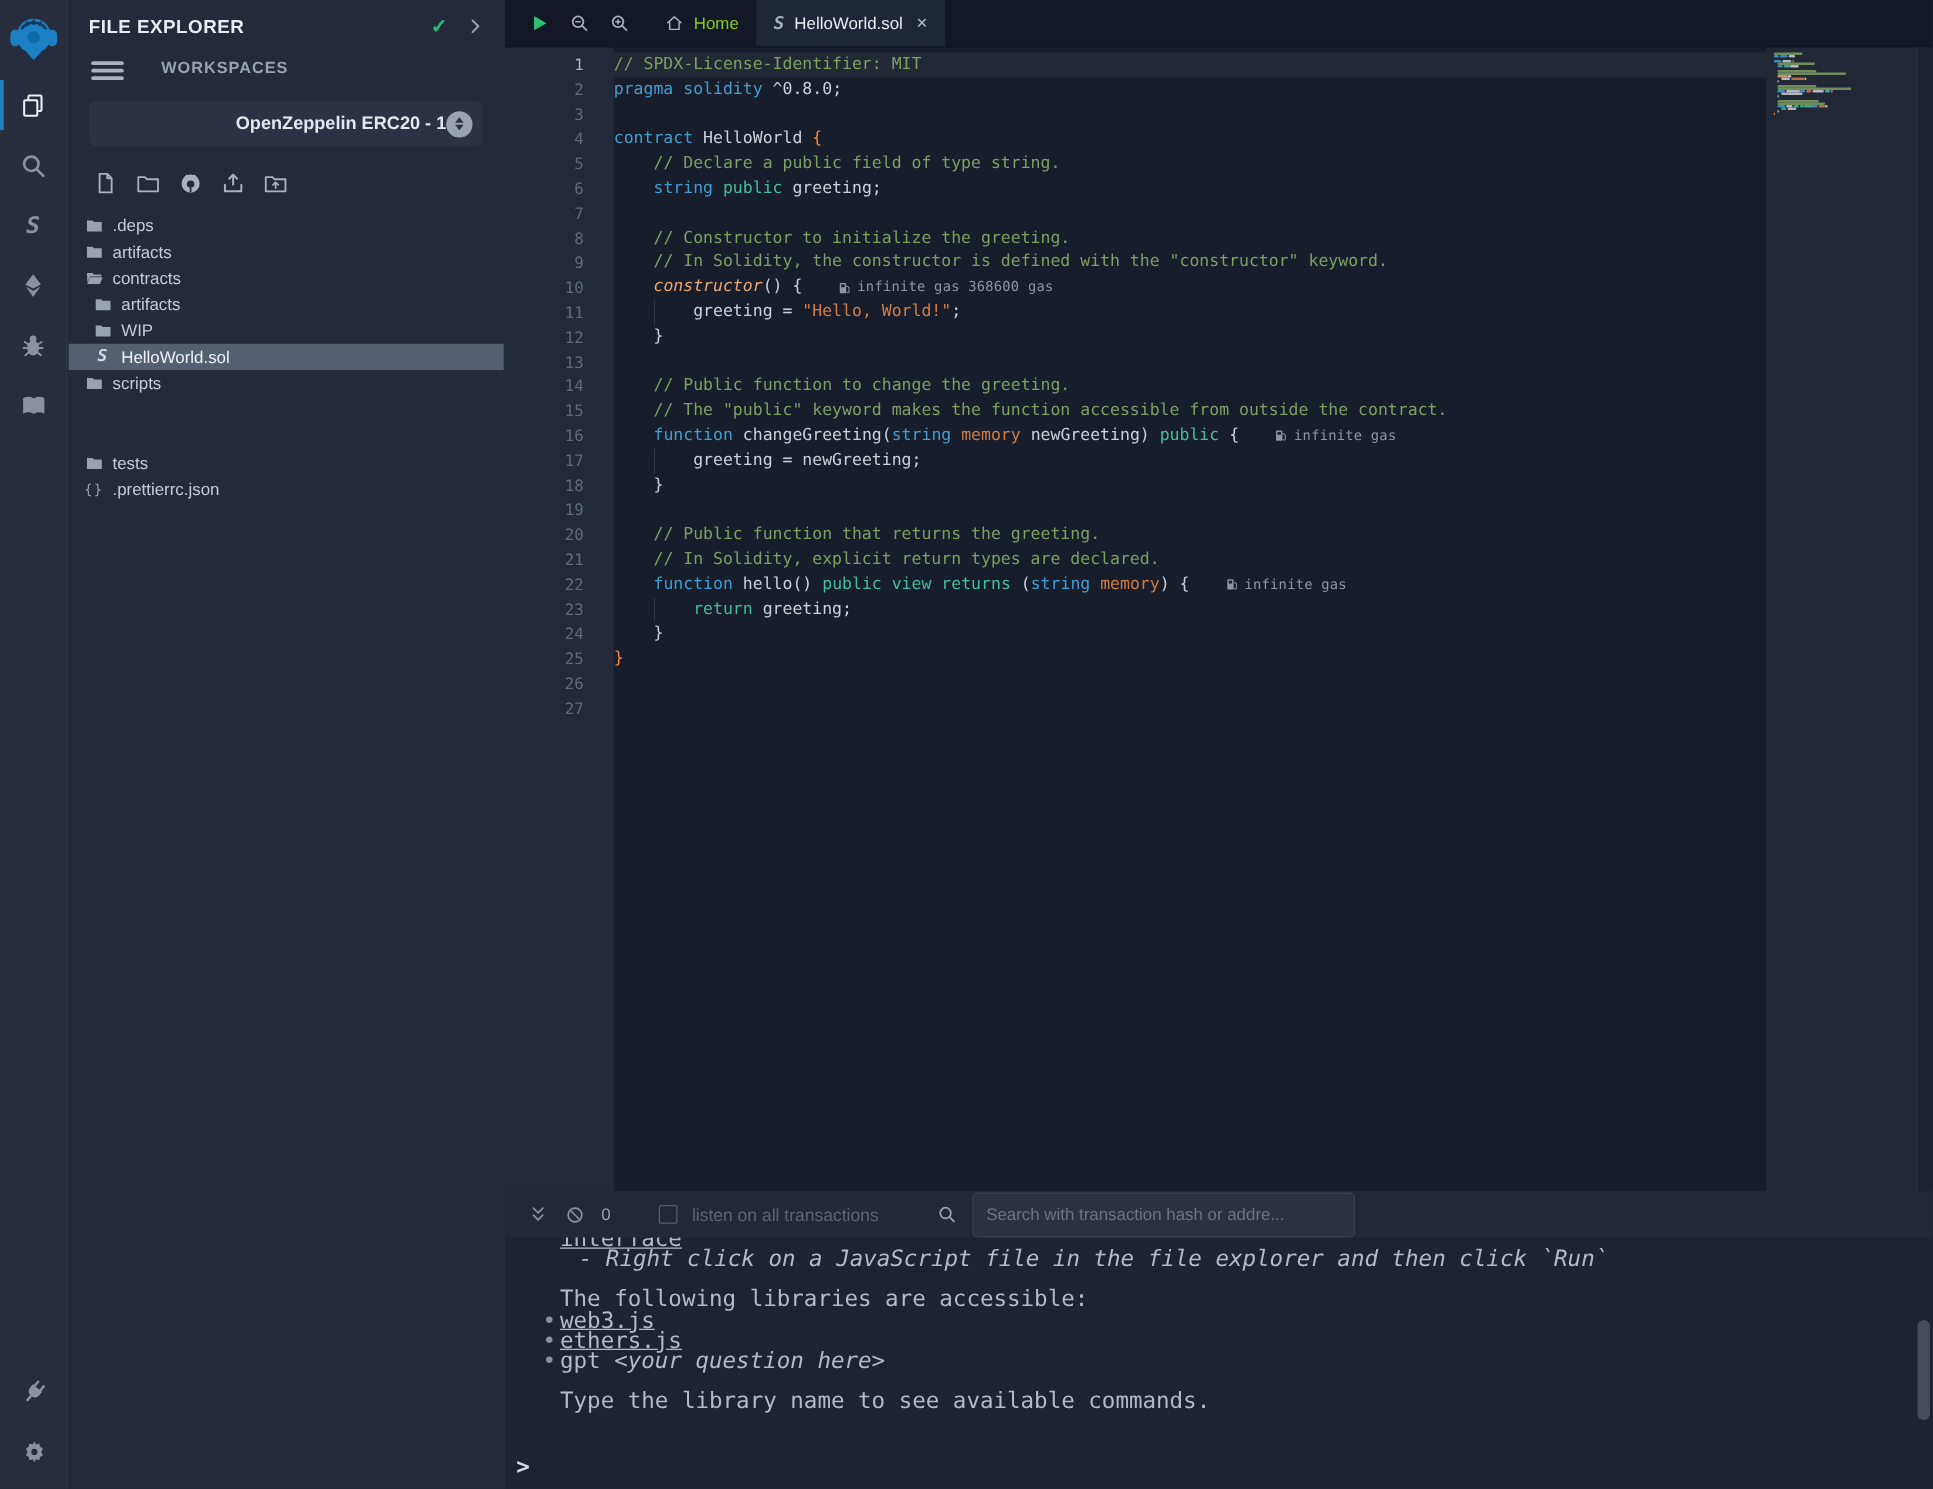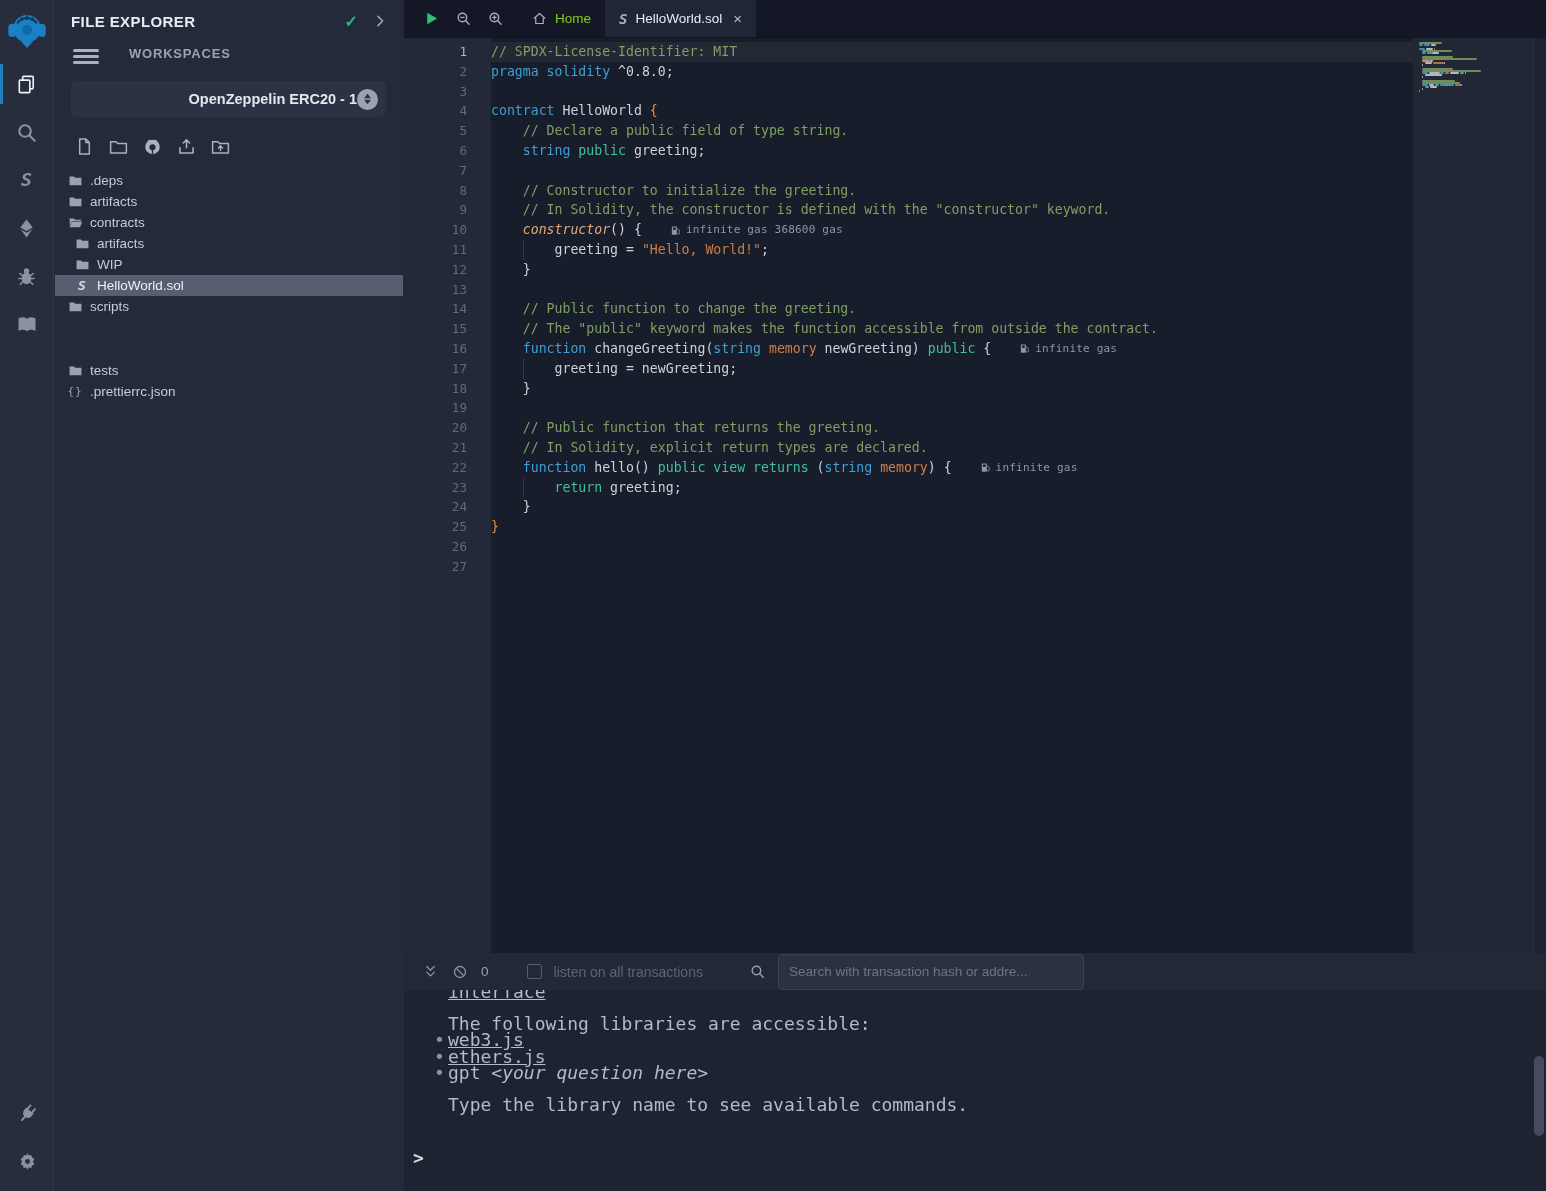--- a/index.html
+++ b/index.html
@@ -486,20 +486,21 @@
       <span id="term-search-icon">
         <svg class="icn" width="17" height="17" viewBox="0 0 24 24">
             <circle cx="10.5" cy="10.5" r="6" fill="none" stroke="currentColor" stroke-width="2"></circle>
             <line x1="15.2" y1="15.2" x2="20" y2="20" stroke="currentColor" stroke-width="2" stroke-linecap="round"></line>
           </svg>
       </span>
       <input id="term-search" value="" placeholder="Search with transaction hash or addre..." style="">
     </div>
     <div id="term-content">
         <div class="t-line clipped"><span class="t-seg link">interface</span></div>
+        <div class="t-line" style="padding-left: 59px;"><span class="t-seg it">- Right click on a JavaScript file in the file explorer and then click `Run`</span></div>
         <div class="t-line">&nbsp;</div>
         <div class="t-line"><span class="t-seg pl">The following libraries are accessible:</span></div>
         <div class="t-line"><span class="bullet">•</span><span class="t-seg link">web3.js</span></div>
         <div class="t-line"><span class="bullet">•</span><span class="t-seg link">ethers.js</span></div>
         <div class="t-line"><span class="bullet">•</span><span class="t-seg pl">gpt </span><span class="t-seg it">&lt;your question here&gt;</span></div>
         <div class="t-line">&nbsp;</div>
         <div class="t-line"><span class="t-seg pl">Type the library name to see available commands.</span></div>
         <div id="term-prompt">&gt;</div>
       </div>
     <div id="term-scrollthumb"></div>

